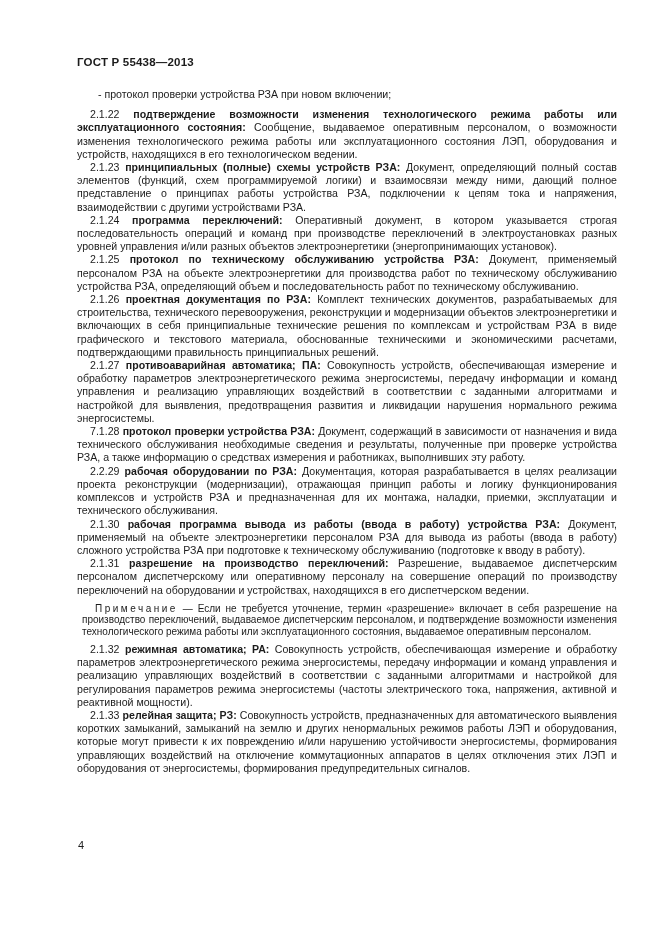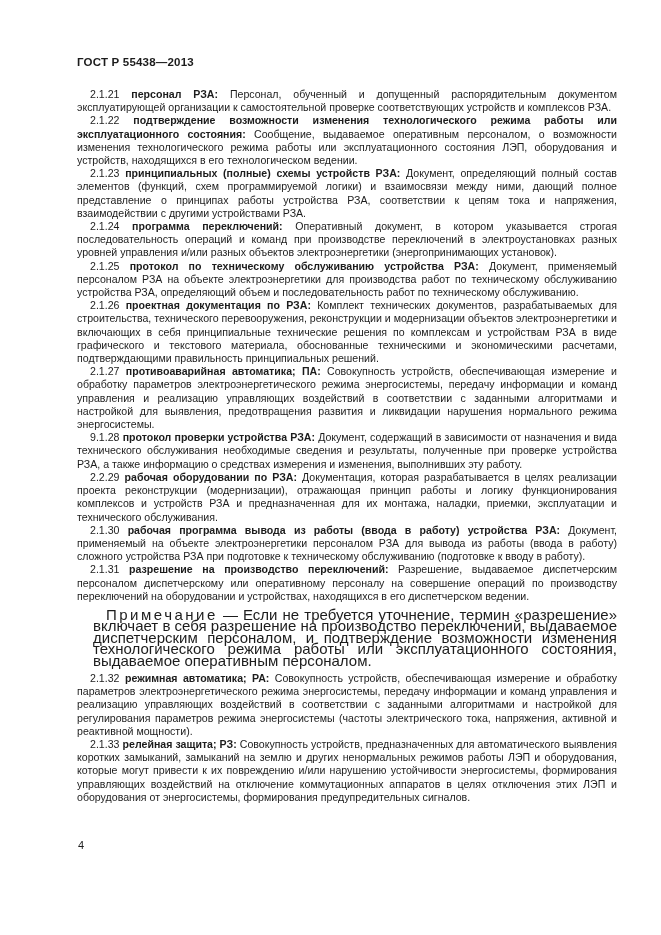--- a/index.html
+++ b/index.html
@@ -41,51 +41,51 @@
     text-align: justify;
     text-indent: 13px;
   }
   .bullet + .term-para {
     margin-top: 7px;
   }
   .term-title {
     font-weight: bold;
   }
   .note-para {
-    font-size: 15px;
+    font-size: 10px;
     line-height: 11.4px;
-    margin: 6px 0 6px 16px;
+    margin: 6px 0 6px 5px;
     text-align: justify;
     text-indent: 13px;
   }
   .note-label {
     letter-spacing: 2.5px;
   }
   .page-number {
     position: absolute;
     left: 78px;
     top: 839px;
     font-size: 11px;
   }
 </style>
 </head>
 <body>
 
 <div class="page">
   <div class="content">
     <div class="doc-header">ГОСТ Р 55438—2013</div>
     <div>
-        <p class="term-para"><span>2.1.21</span> <span class="term-title">персонал РЗА:</span> <span>Персонал, обученный и допущенный распорядительным документом эксплуатирующей организации к самостоятельной проверке соответствующих устройств и комплексов РЗА.</span></p>
+        <div class="bullet">- протокол проверки устройства РЗА при новом включении;</div>
         <p class="term-para"><span>2.1.22</span> <span class="term-title">подтверждение возможности изменения технологического режима работы или эксплуатационного состояния:</span> <span>Сообщение, выдаваемое оперативным персоналом, о возможности изменения технологического режима работы или эксплуатационного состояния ЛЭП, оборудования и устройств, находящихся в его технологическом ведении.</span></p>
-        <p class="term-para"><span>2.1.23</span> <span class="term-title">принципиальных (полные) схемы устройств РЗА:</span> <span>Документ, определяющий полный состав элементов (функций, схем программируемой логики) и взаимосвязи между ними, дающий полное представление о принципах работы устройства РЗА, соответствии к цепям тока и напряжения, взаимодействии с другими устройствами РЗА.</span></p>
+        <p class="term-para"><span>2.1.23</span> <span class="term-title">принципиальных (полные) схемы устройств РЗА:</span> <span>Документ, определяющий полный состав элементов (функций, схем программируемой логики) и взаимосвязи между ними, дающий полное представление о принципах работы устройства РЗА, подключении к цепям тока и напряжения, взаимодействии с другими устройствами РЗА.</span></p>
         <p class="term-para"><span>2.1.24</span> <span class="term-title">программа переключений:</span> <span>Оперативный документ, в котором указывается строгая последовательность операций и команд при производстве переключений в электроустановках разных уровней управления и/или разных объектов электроэнергетики (энергопринимающих установок).</span></p>
         <p class="term-para"><span>2.1.25</span> <span class="term-title">протокол по техническому обслуживанию устройства РЗА:</span> <span>Документ, применяемый персоналом РЗА на объекте электроэнергетики для производства работ по техническому обслуживанию устройства РЗА, определяющий объем и последовательность работ по техническому обслуживанию.</span></p>
         <p class="term-para"><span>2.1.26</span> <span class="term-title">проектная документация по РЗА:</span> <span>Комплект технических документов, разрабатываемых для строительства, технического перевооружения, реконструкции и модернизации объектов электроэнергетики и включающих в себя принципиальные технические решения по комплексам и устройствам РЗА в виде графического и текстового материала, обоснованные техническими и экономическими расчетами, подтверждающими правильность принципиальных решений.</span></p>
         <p class="term-para"><span>2.1.27</span> <span class="term-title">противоаварийная автоматика; ПА:</span> <span>Совокупность устройств, обеспечивающая измерение и обработку параметров электроэнергетического режима энергосистемы, передачу информации и команд управления и реализацию управляющих воздействий в соответствии с заданными алгоритмами и настройкой для выявления, предотвращения развития и ликвидации нарушения нормального режима энергосистемы.</span></p>
-        <p class="term-para"><span>9.1.28</span> <span class="term-title">протокол проверки устройства РЗА:</span> <span>Документ, содержащий в зависимости от назначения и вида технического обслуживания необходимые сведения и результаты, полученные при проверке устройства РЗА, а также информацию о средствах измерения и изменения, выполнивших эту работу.</span></p>
+        <p class="term-para"><span>7.1.28</span> <span class="term-title">протокол проверки устройства РЗА:</span> <span>Документ, содержащий в зависимости от назначения и вида технического обслуживания необходимые сведения и результаты, полученные при проверке устройства РЗА, а также информацию о средствах измерения и работниках, выполнивших эту работу.</span></p>
         <p class="term-para"><span>2.2.29</span> <span class="term-title">рабочая оборудовании по РЗА:</span> <span>Документация, которая разрабатывается в целях реализации проекта реконструкции (модернизации), отражающая принцип работы и логику функционирования комплексов и устройств РЗА и предназначенная для их монтажа, наладки, приемки, эксплуатации и технического обслуживания.</span></p>
         <p class="term-para"><span>2.1.30</span> <span class="term-title">рабочая программа вывода из работы (ввода в работу) устройства РЗА:</span> <span>Документ, применяемый на объекте электроэнергетики персоналом РЗА для вывода из работы (ввода в работу) сложного устройства РЗА при подготовке к техническому обслуживанию (подготовке к вводу в работу).</span></p>
         <p class="term-para"><span>2.1.31</span> <span class="term-title">разрешение на производство переключений:</span> <span>Разрешение, выдаваемое диспетчерским персоналом диспетчерскому или оперативному персоналу на совершение операций по производству переключений на оборудовании и устройствах, находящихся в его диспетчерском ведении.</span></p>
         <p class="note-para"><span class="note-label">Примечание</span> <span>— Если не требуется уточнение, термин «разрешение» включает в себя разрешение на производство переключений, выдаваемое диспетчерским персоналом, и подтверждение возможности изменения технологического режима работы или эксплуатационного состояния, выдаваемое оперативным персоналом.</span></p>
         <p class="term-para"><span>2.1.32</span> <span class="term-title">режимная автоматика; РА:</span> <span>Совокупность устройств, обеспечивающая измерение и обработку параметров электроэнергетического режима энергосистемы, передачу информации и команд управления и реализацию управляющих воздействий в соответствии с заданными алгоритмами и настройкой для регулирования параметров режима энергосистемы (частоты электрического тока, напряжения, активной и реактивной мощности).</span></p>
         <p class="term-para"><span>2.1.33</span> <span class="term-title">релейная защита; РЗ:</span> <span>Совокупность устройств, предназначенных для автоматического выявления коротких замыканий, замыканий на землю и других ненормальных режимов работы ЛЭП и оборудования, которые могут привести к их повреждению и/или нарушению устойчивости энергосистемы, формирования управляющих воздействий на отключение коммутационных аппаратов в целях отключения этих ЛЭП и оборудования от энергосистемы, формирования предупредительных сигналов.</span></p>
       </div>
   </div>
   <div class="page-number">4</div>
 </div>

